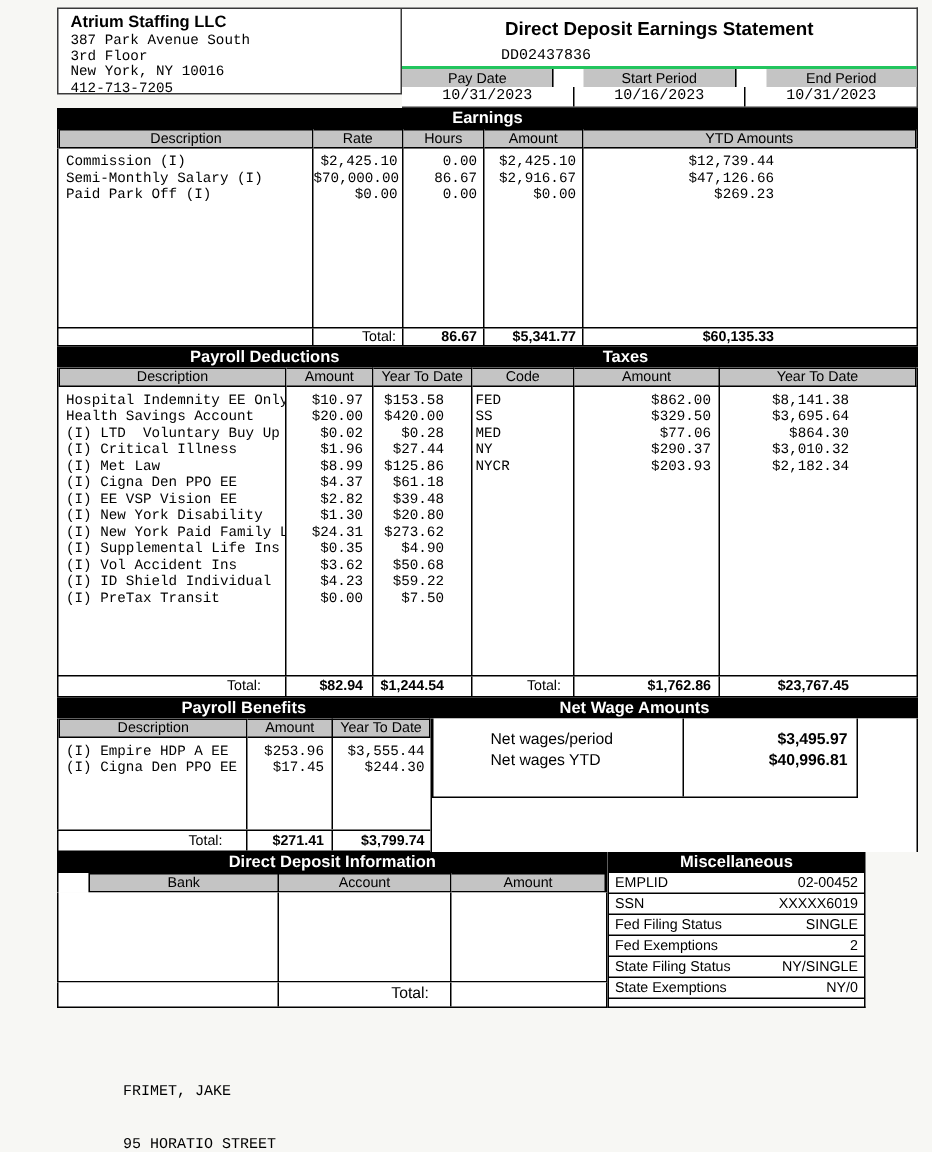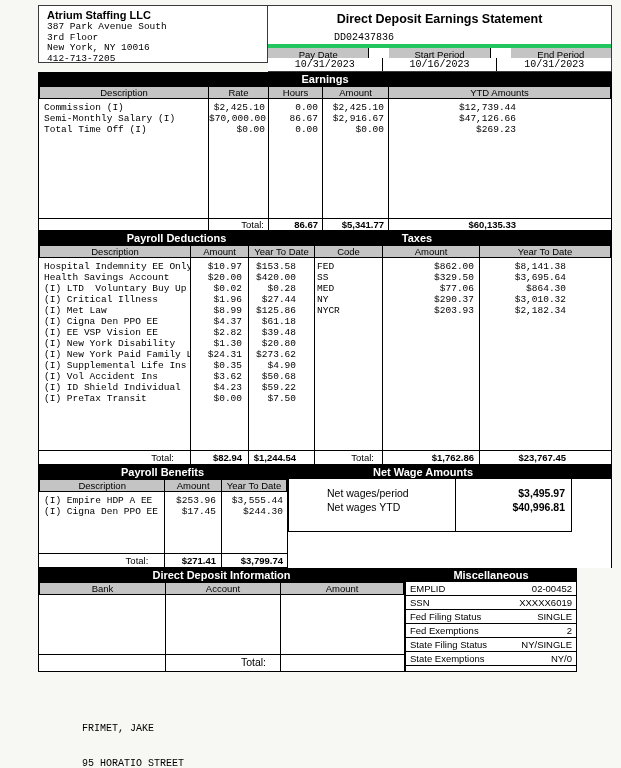--- a/index.html
+++ b/index.html
@@ -14,21 +14,21 @@
   .statement { position:absolute; left:38px; top:5px; width:574px; }
 
   
   .top { display:flex; height:67px; }
   .company-box { width:230px; height:58px; border:1px solid #3a3a3a; background:#fff; padding:3px 8px 0 8px; }
   .company-name { font-size:11px; font-weight:bold; margin-bottom:1px; }
   .company-addr { font-size:9.5px; line-height:10.5px; white-space:pre; }
   .hdr-box { flex:1; border:1px solid #3a3a3a; border-left:none; background:#fff; display:flex; flex-direction:column; }
   .hdr-title { height:26px; line-height:26px; text-align:center; font-weight:bold; font-size:12.5px; }
   .hdr-doc { height:13px; line-height:12px; padding-left:66px; font-size:10px; }
-  .dates-head { display:flex; height:14px; border-top:4px solid #22c55e;gap:20px; }
+  .dates-head { display:flex; height:14px; border-top:2px solid #22c55e;gap:20px; }
   .dates-head > div { flex:1; background:#c4c4c4; border-right:1px solid #000; font-size:9.5px; line-height:13px; text-align:center; }
   .dates-head > div:last-child { border-right:none; }
   .dates-vals { display:flex; flex:1; }
   .dates-vals > div { flex:1; border-right:1px solid #000; font-size:10px; line-height:13px; text-align:center; }
   .dates-vals > div:last-child { border-right:none; }
 
   
   .bar { height:14px; line-height:14px; background:#000; color:#fff; font-weight:bold; font-size:11px; text-align:center; }
   .bar.split { display:flex;gap:27px; }
   .gray-row { display:flex; height:13px; border-left:1px solid #000; border-right:1px solid #000; background:#fff;justify-content:flex-end; }
@@ -70,21 +70,21 @@
   .bn-right { flex:1; border-left:1px solid #000; border-right:1px solid #000; background:#fff; }
   .bar-left-249 { width:249px; text-align:center; }
   .net-box { height:53px; margin-right:39px; border:1px solid #000; border-top:none; display:flex; }
   .net-labels { flex:1; padding:7px 0 0 10px; font-size:10.5px; line-height:14px;margin-left:28px; }
   .net-values { width:116px; border-left:1px solid #000; padding:7px 6px 0 0; font-size:10.5px; line-height:14px; font-weight:bold; text-align:right; }
   .bn-filler { height:36px; }
 
   
   .dd-section { display:flex; height:104px; }
   .dd-left { width:367px; display:flex; flex-direction:column; }
-  .dd-bank{width:127px;} .dd-acct{width:115px;} .dd-amt{flex:1;}
+  .dd-bank{width:127px;margin-left:20px;} .dd-acct{width:115px;} .dd-amt{flex:1;}
   .dd-body { height:60px; border-bottom:1px solid #000; }
   .dd-total { height:17px; line-height:15px; border-top:none; }
   .misc-area { flex:1; }
   .misc-table { width:172px; background:#fff; border-left:1px solid #000; border-right:1px solid #000; border-bottom:1px solid #000; height:104px; }
   .misc-row { display:flex; height:14px; border-bottom:1px solid #000; font-size:9.5px; line-height:13px; }
   .misc-row .ml { flex:1; padding-left:4px; text-align:left; }
   .misc-row .mv { padding-right:4px; text-align:right; }
   .misc-filler { height:5px; }
 
   
@@ -124,21 +124,21 @@
     <div class="e-desc">Description</div>
     <div class="e-rate">Rate</div>
     <div class="e-hours">Hours</div>
     <div class="e-amt">Amount</div>
     <div class="e-ytd">YTD Amounts</div>
   </div>
   <div class="body-row earnings-body mono">
     <div class="col e-desc">
       <div class="cl">Commission (I)</div>
       <div class="cl">Semi-Monthly Salary (I)</div>
-      <div class="cl">Total Time Off (I)</div>
+      <div class="cl">Paid Park Off (I)</div>
     </div>
     <div class="col e-rate">
       <div class="cl r" style="padding-right:3px">$2,425.10</div>
       <div class="cl r" style="padding-right:3px">$70,000.00</div>
       <div class="cl r" style="padding-right:3px">$0.00</div>
     </div>
     <div class="col e-hours">
       <div class="cl r" style="padding-right:4px">0.00</div>
       <div class="cl r" style="padding-right:4px">86.67</div>
       <div class="cl r" style="padding-right:4px">0.00</div>

